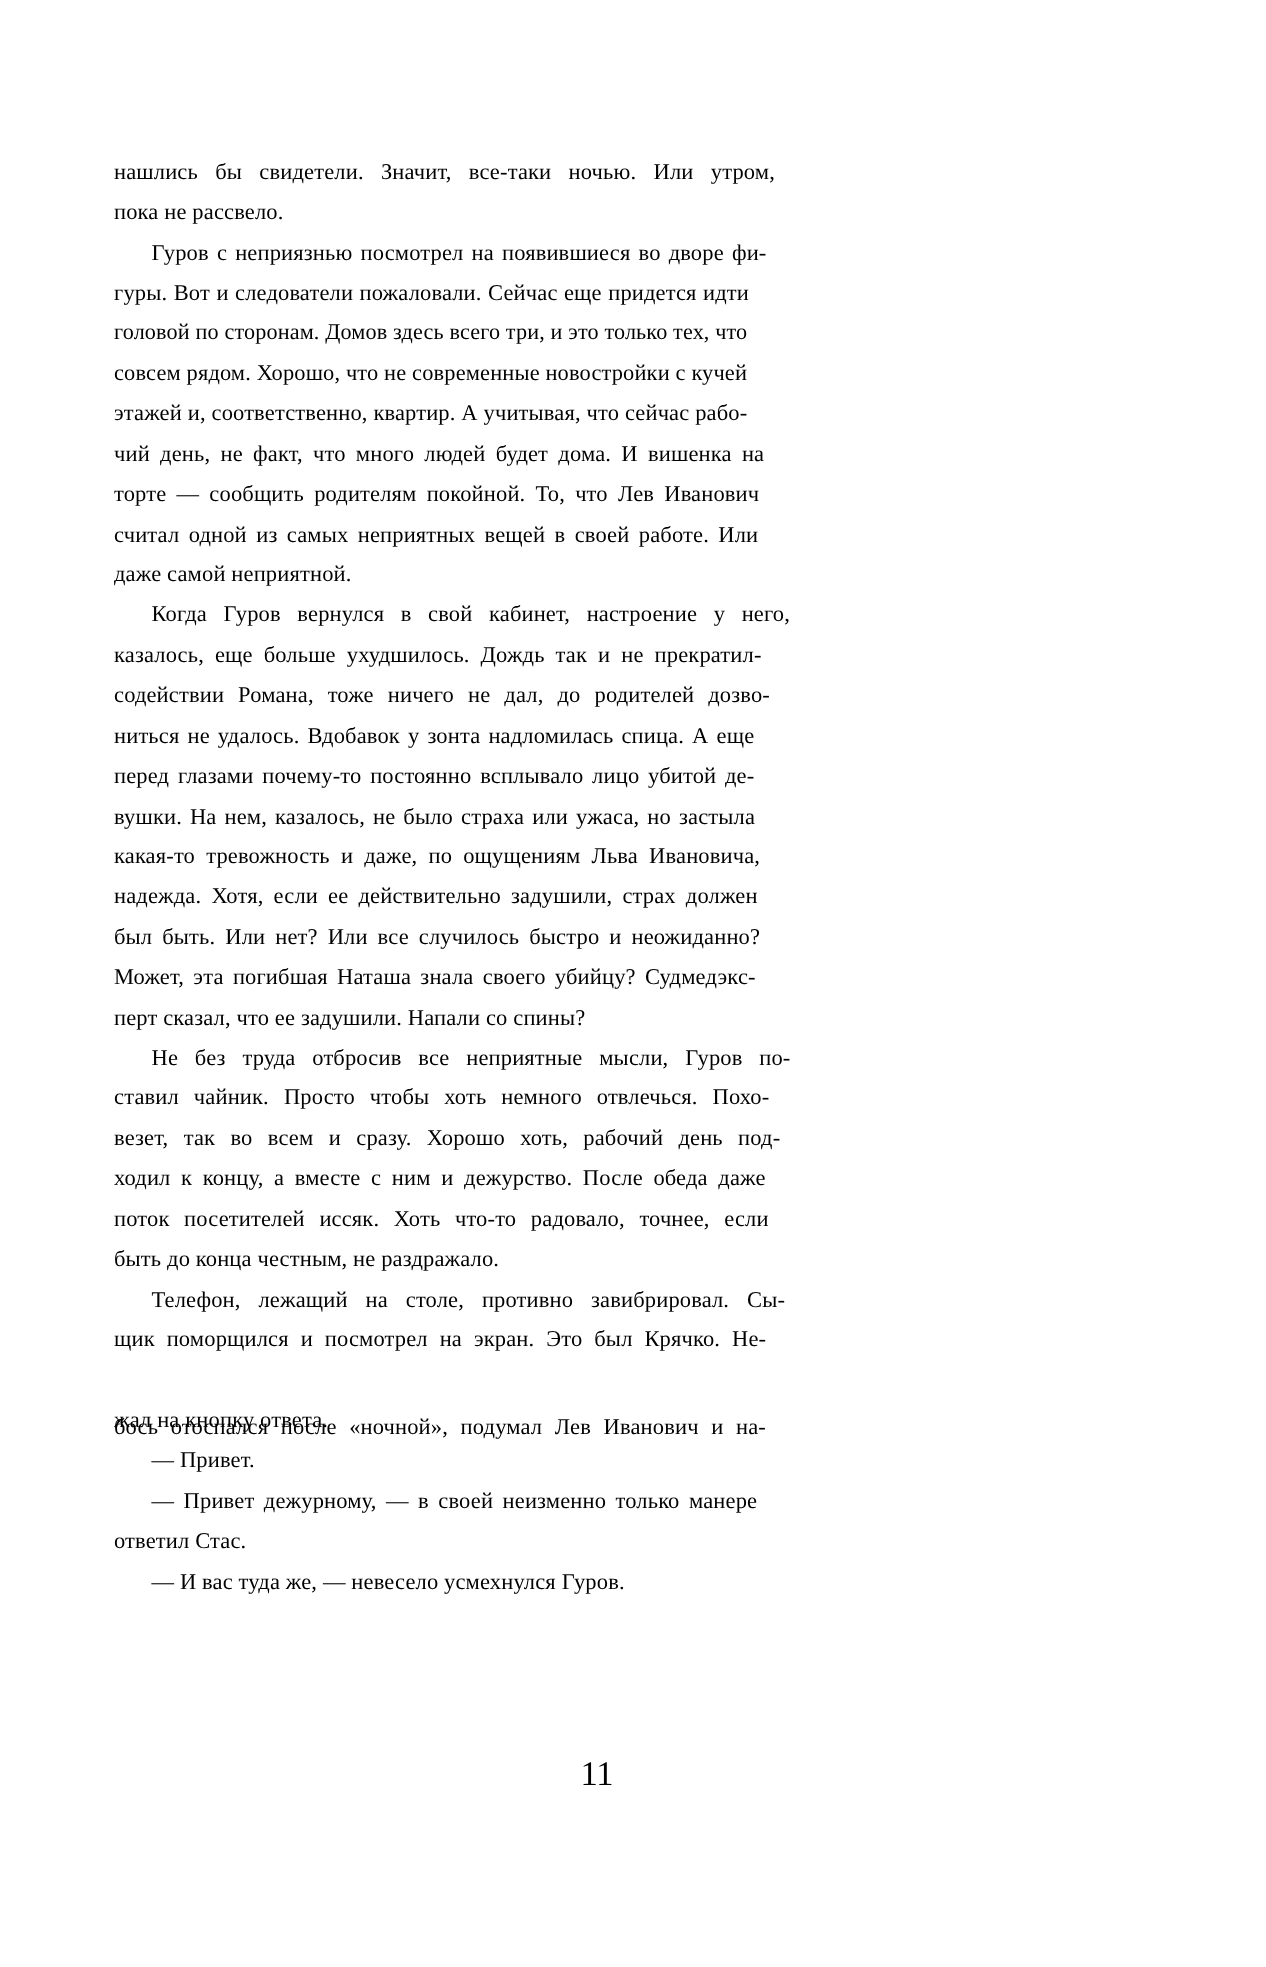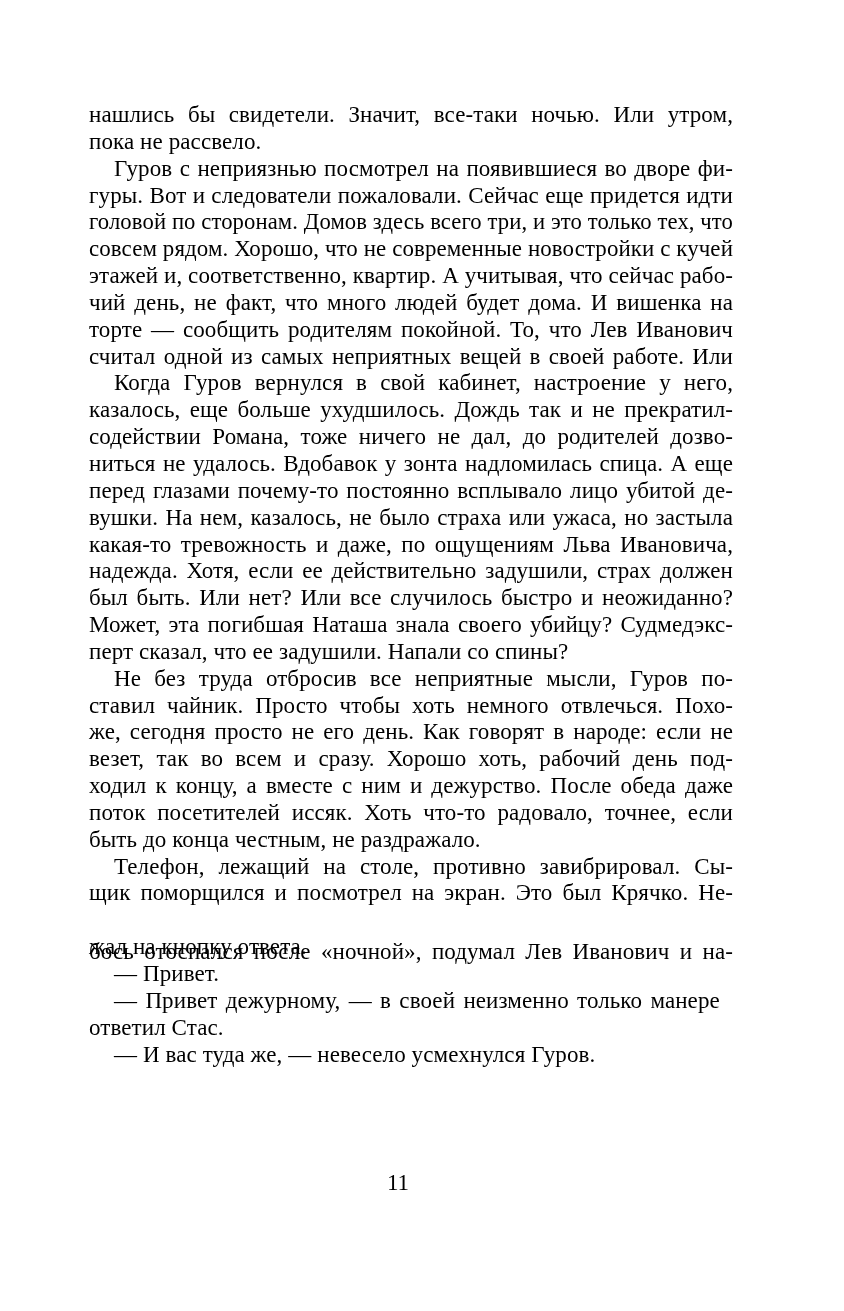--- a/index.html
+++ b/index.html
@@ -15,24 +15,24 @@
     font-family: "Liberation Serif", "DejaVu Serif", serif;
     overflow: hidden;
   }
   .page {
     position: absolute;
     inset: 0;
     background: #ffffff;
   }
   .text-block {
     position: absolute;
-    left: 89px;
+    left: 76px;
     top: 102px;
     width: 644px;
-    font-size: 23px;
+    font-size: 15px;
     line-height: 26.85px;
     letter-spacing: 0.1px;
   }
   .line {
     height: 26.85px;
     white-space: nowrap;
     overflow: visible;
   }
   .line.indent {
     padding-left: 25px;
@@ -60,34 +60,34 @@
       <div class="line just"><span class="ln" style="word-spacing: 7.67411px;">нашлись бы свидетели. Значит, все-таки ночью. Или утром,</span></div>
       <div class="line"><span class="ln">пока не рассвело.</span></div>
       <div class="line indent just"><span class="ln" style="word-spacing: 1.5625px;">Гуров с неприязнью посмотрел на появившиеся во дворе фи-</span></div>
       <div class="line just"><span class="ln" style="word-spacing: 0.457031px;">гуры. Вот и следователи пожаловали. Сейчас еще придется идти</span></div>
       <div class="line just"><span class="ln" style="transform: scaleX(0.985534);">головой по сторонам. Домов здесь всего три, и это только тех, что</span></div>
       <div class="line just"><span class="ln" style="transform: scaleX(0.995868);">совсем рядом. Хорошо, что не современные новостройки с кучей</span></div>
       <div class="line just"><span class="ln" style="word-spacing: 0.015625px;">этажей и, соответственно, квартир. А учитывая, что сейчас рабо-</span></div>
       <div class="line just"><span class="ln" style="word-spacing: 2.98722px;">чий день, не факт, что много людей будет дома. И вишенка на</span></div>
       <div class="line just"><span class="ln" style="word-spacing: 2.94922px;">торте — сообщить родителям покойной. То, что Лев Иванович</span></div>
       <div class="line just"><span class="ln" style="word-spacing: 2.39757px;">считал одной из самых неприятных вещей в своей работе. Или</span></div>
+      <div class="line"><span class="ln">даже самой неприятной.</span></div>
       <div class="line indent just"><span class="ln" style="word-spacing: 7.20117px;">Когда Гуров вернулся в свой кабинет, настроение у него,</span></div>
       <div class="line just"><span class="ln" style="word-spacing: 3.47656px;">казалось, еще больше ухудшилось. Дождь так и не прекратил-</span></div>
       <div class="line just"><span class="ln" style="word-spacing: 5.5px;">содействии Романа, тоже ничего не дал, до родителей дозво-</span></div>
       <div class="line just"><span class="ln" style="word-spacing: 1.52431px;">ниться не удалось. Вдобавок у зонта надломилась спица. А еще</span></div>
       <div class="line just"><span class="ln" style="word-spacing: 2.00223px;">перед глазами почему-то постоянно всплывало лицо убитой де-</span></div>
       <div class="line just"><span class="ln" style="word-spacing: 1.50625px;">вушки. На нем, казалось, не было страха или ужаса, но застыла</span></div>
       <div class="line just"><span class="ln" style="word-spacing: 3.58705px;">какая-то тревожность и даже, по ощущениям Льва Ивановича,</span></div>
       <div class="line just"><span class="ln" style="word-spacing: 2.89509px;">надежда. Хотя, если ее действительно задушили, страх должен</span></div>
       <div class="line just"><span class="ln" style="word-spacing: 2.80903px;">был быть. Или нет? Или все случилось быстро и неожиданно?</span></div>
       <div class="line just"><span class="ln" style="word-spacing: 2.36384px;">Может, эта погибшая Наташа знала своего убийцу? Судмедэкс-</span></div>
       <div class="line"><span class="ln">перт сказал, что ее задушили. Напали со спины?</span></div>
       <div class="line indent just"><span class="ln" style="word-spacing: 7.35547px;">Не без труда отбросив все неприятные мысли, Гуров по-</span></div>
       <div class="line just"><span class="ln" style="word-spacing: 6.14062px; text-align: right;">ставил чайник. Просто чтобы хоть немного отвлечься. Похо-</span></div>
-      <div class="line just"><span class="ln" style="word-spacing: 3.16477px;">же, сегодня просто не его день. Как говорят в народе: если не</span></div>
       <div class="line just"><span class="ln" style="word-spacing: 6.375px;">везет, так во всем и сразу. Хорошо хоть, рабочий день под-</span></div>
       <div class="line just"><span class="ln" style="word-spacing: 3.22443px;">ходил к концу, а вместе с ним и дежурство. После обеда даже</span></div>
       <div class="line just"><span class="ln" style="word-spacing: 5.89955px;">поток посетителей иссяк. Хоть что-то радовало, точнее, если</span></div>
       <div class="line"><span class="ln">быть до конца честным, не раздражало.</span></div>
       <div class="line indent just"><span class="ln" style="word-spacing: 8.08594px;">Телефон, лежащий на столе, противно завибрировал. Сы-</span></div>
       <div class="line just"><span class="ln" style="word-spacing: 4.1059px;">щик поморщился и посмотрел на экран. Это был Крячко. Не-</span></div>
       <div class="line just"><span class="ln" style="word-spacing: 4.55469px; margin-top: 32px;">бось отоспался после «ночной», подумал Лев Иванович и на-</span></div>
       <div class="line"><span class="ln">жал на кнопку ответа.</span></div>
       <div class="line indent"><span class="ln">— Привет.</span></div>
       <div class="line indent just"><span class="ln" style="word-spacing: 2.45703px;">— Привет дежурному, — в своей неизменно только манере</span></div>

